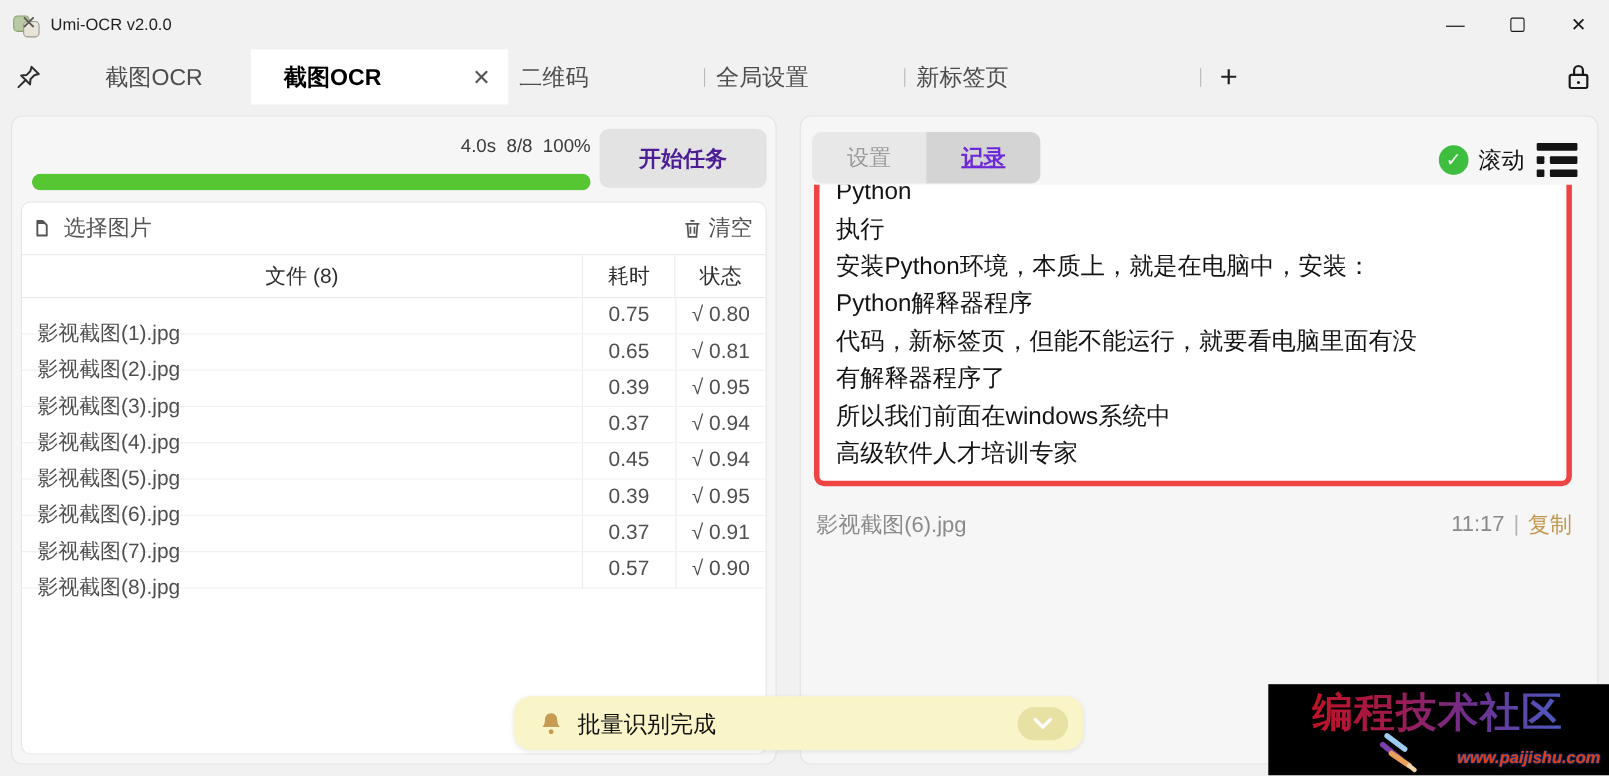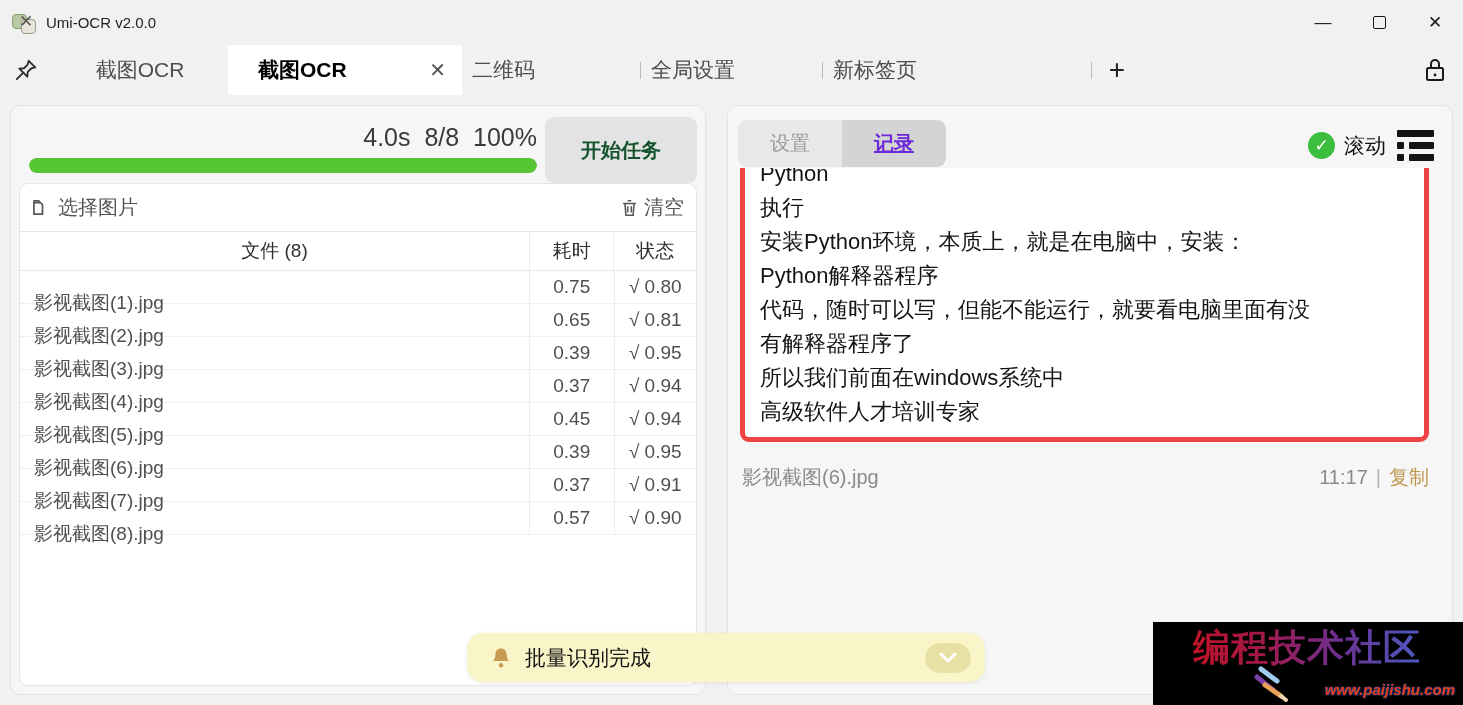--- a/index.html
+++ b/index.html
@@ -33,23 +33,23 @@
   .tab-sep { width:1px; height:17px; background:#b9b9b9; align-self:center; }
   .tab-add { width:50px; display:flex; align-items:center; justify-content:center; font-size:28px; color:#222; font-weight:300;}
   .lockbtn { margin-left:auto; width:56px; display:flex; align-items:center; justify-content:center; }
 
   
   .panel { position:absolute; background:#f6f6f6; border:1px solid #e3e3e3; border-radius:10px; }
   .panel-left  { left:10px;  top:105px; width:696px; height:590px; }
   .panel-right { left:727px; top:105px; width:726px; height:590px; overflow:hidden; }
 
   
-  .stats { position:absolute; top:17px; right:168px; font-size:25px; color:#3a3a3a; white-space:pre; }
-  .start-btn { position:absolute; top:11px; right:8px; width:152px; height:66px; background:#e3e3e3;
-    border:none; border-radius:9px; font-size:20px; font-weight:bold; color:#14532d; font-family:inherit; }
+  .stats { position:absolute; top:17px; right:168px; font-size:17px; color:#3a3a3a; white-space:pre; }
+  .start-btn { position:absolute; top:11px; right:8px; width:152px; height:54px; background:#e3e3e3;
+    border:none; border-radius:9px; font-size:20px; font-weight:bold; color:#4c1d95; font-family:inherit; }
   .progress { position:absolute; left:18px; top:52px; width:508px; height:15px; border-radius:8px; background:#e6e6e6; overflow:hidden; }
   .progress .fill { height:100%; border-radius:8px; background:var(--green,#56c632); }
 
   .filecard { position:absolute; left:8px; top:77px; right:8px; bottom:8px;
     background:#fff; border:1px solid #e6e6e6; border-radius:9px; overflow:hidden; }
   .filecard-head { height:48px; display:flex; align-items:center; padding:0 12px; border-bottom:1px solid #e9e9e9; font-size:20px; color:#555; }
   .filecard-head .grow { flex:1; }
   .ihead { display:flex; align-items:center; gap:5px; }
   .tbl-row { display:flex; border-bottom:1px solid #f0f0f0; }
   .tbl-head { font-size:19px; color:#2f2f2f; border-bottom:1px solid #e9e9e9; }
@@ -268,21 +268,21 @@
     </div>
   </div>
 
   <div class="rviewport">
     <div class="ocr-card ocr-card-1">
 
     <div class="ocr-line">Python</div>
         <div class="ocr-line">执行</div>
         <div class="ocr-line">安装Python环境，本质上，就是在电脑中，安装：</div>
         <div class="ocr-line">Python解释器程序</div>
-        <div class="ocr-line">代码，随时可以写，但能不能运行，就要看电脑里面有没</div>
+        <div class="ocr-line">代码，新标签页，但能不能运行，就要看电脑里面有没</div>
         <div class="ocr-line">有解释器程序了</div>
         <div class="ocr-line">所以我们前面在windows系统中</div>
         <div class="ocr-line">高级软件人才培训专家</div>
       </div>
 
     <div class="rec-head">
       <span class="rec-file">影视截图(6).jpg</span>
       <span class="rec-right">
         <span class="rec-time">11:17</span>
         <span class="rec-pipe">|</span>

